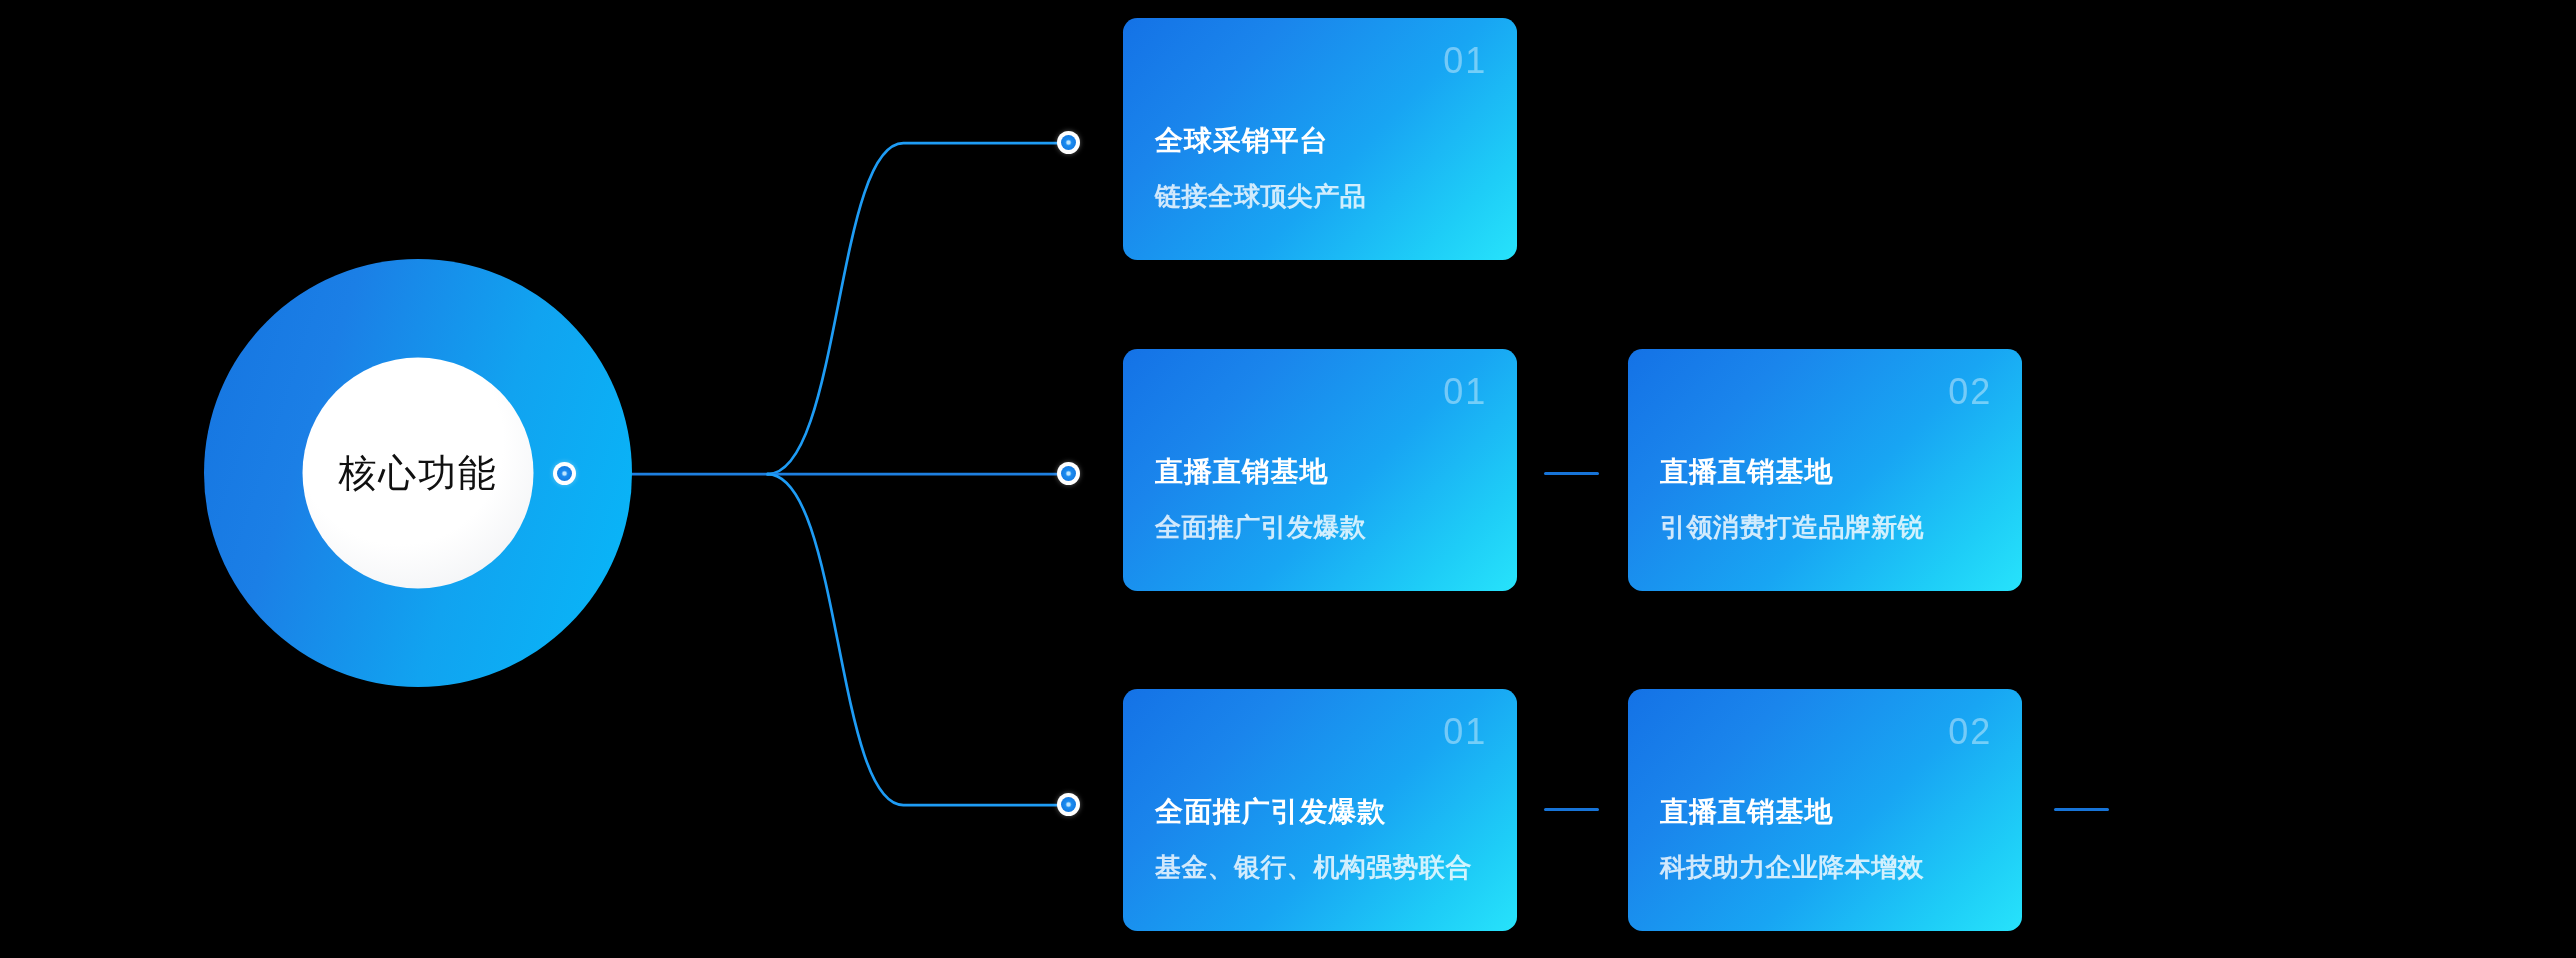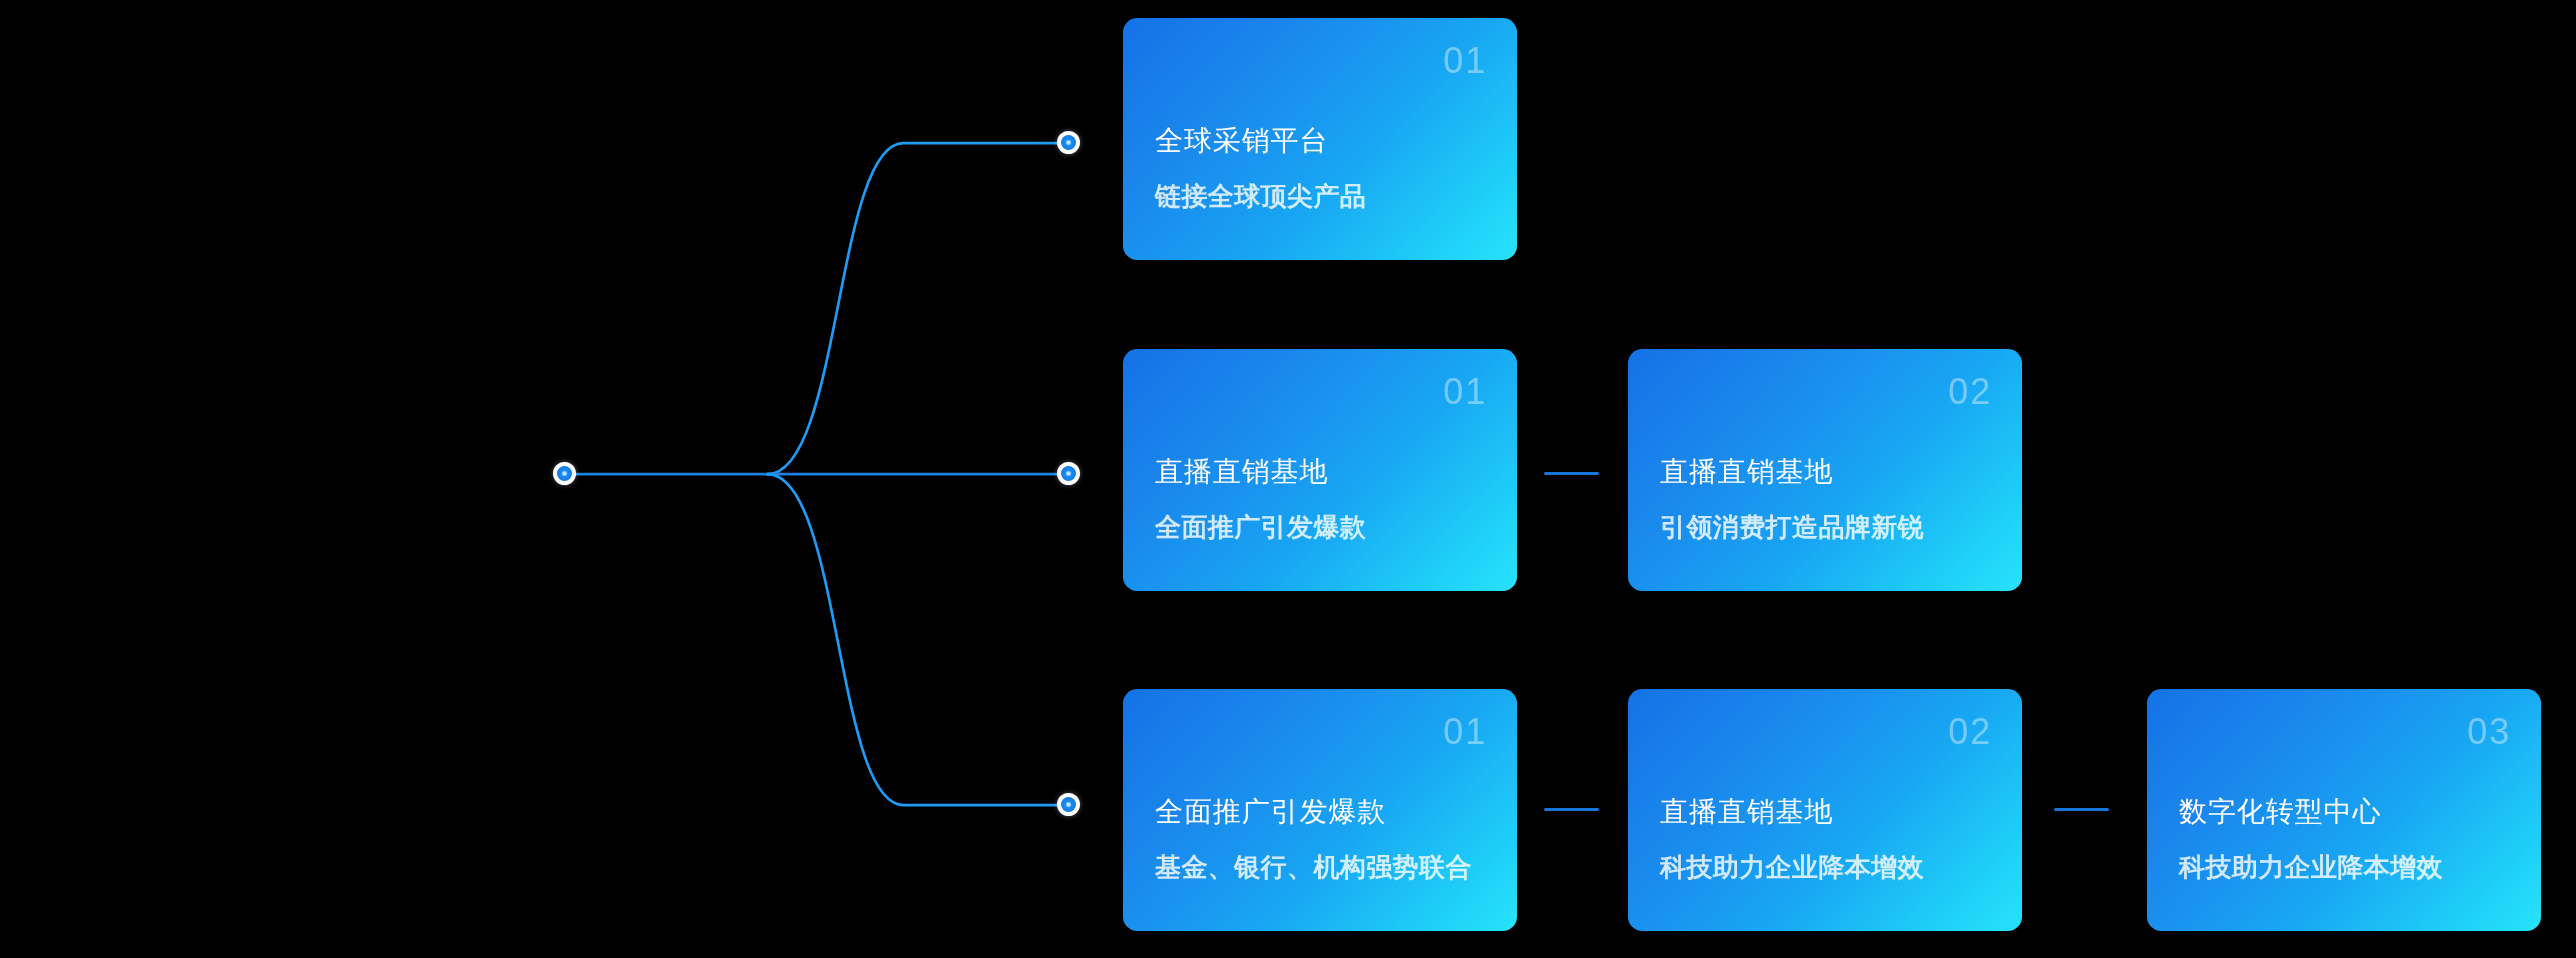--- a/index.html
+++ b/index.html
@@ -103,21 +103,21 @@
     font-weight: 300;
     color: rgba(255,255,255,0.40);
     letter-spacing: 1.8px;
     line-height: 1;
   }
   .card-title {
     position: absolute;
     left: 32px;
     top: 109px;
     font-size: 28px;
-    font-weight: 400;
+    font-weight: 700;
     color: #ffffff;
     letter-spacing: 0.9px;
     line-height: 1;
     white-space: nowrap;
   }
   .card-sub {
     position: absolute;
     left: 32px;
     top: 165px;
     font-size: 26px;
@@ -146,20 +146,25 @@
 
     <path d="M 632 530 L 860 530" fill="none" stroke="#1e7fe0" stroke-width="3"></path>
 
     <path d="M 858 530 C 940 530 934 160 1010 160 L 1190 160" fill="none" stroke="#1e9cf5" stroke-width="3" stroke-linecap="round"></path>
 
     <path d="M 858 530 L 1190 530" fill="none" stroke="#1e7fe0" stroke-width="3" stroke-linecap="round"></path>
 
     <path d="M 858 530 C 940 530 934 900 1010 900 L 1190 900" fill="none" stroke="#1e9cf5" stroke-width="3" stroke-linecap="round"></path>
   </svg>
 
+  <div class="hub">
+    <div class="hub-inner">
+      <span class="hub-label">核心功能</span>
+    </div>
+  </div>
 
   <div class="node-dot" style="left:565px; top:474px;"></div>
 
   <div class="node-dot" style="left:1069px; top:143px;"></div>
   <div class="node-dot" style="left:1069px; top:474px;"></div>
   <div class="node-dot" style="left:1069px; top:805px;"></div>
 
   <div class="card" style="left:1123px; top:18px;">
     <div class="card-num">01</div>
     <div class="card-title">全球采销平台</div>
@@ -189,20 +194,15 @@
   <div class="card-link" style="left:1544px; top:808px;"></div>
 
   <div class="card" style="left:1628px; top:689px;">
     <div class="card-num">02</div>
     <div class="card-title">直播直销基地</div>
     <div class="card-sub">科技助力企业降本增效</div>
   </div>
 
   <div class="card-link" style="left:2054px; top:808px;"></div>
 
-  <div class="card" style="left:2147px; top:689px;">
-    <div class="card-num">03</div>
-    <div class="card-title">数字化转型中心</div>
-    <div class="card-sub">科技助力企业降本增效</div>
-  </div>
 
 </div>
 
 
 </body></html>

